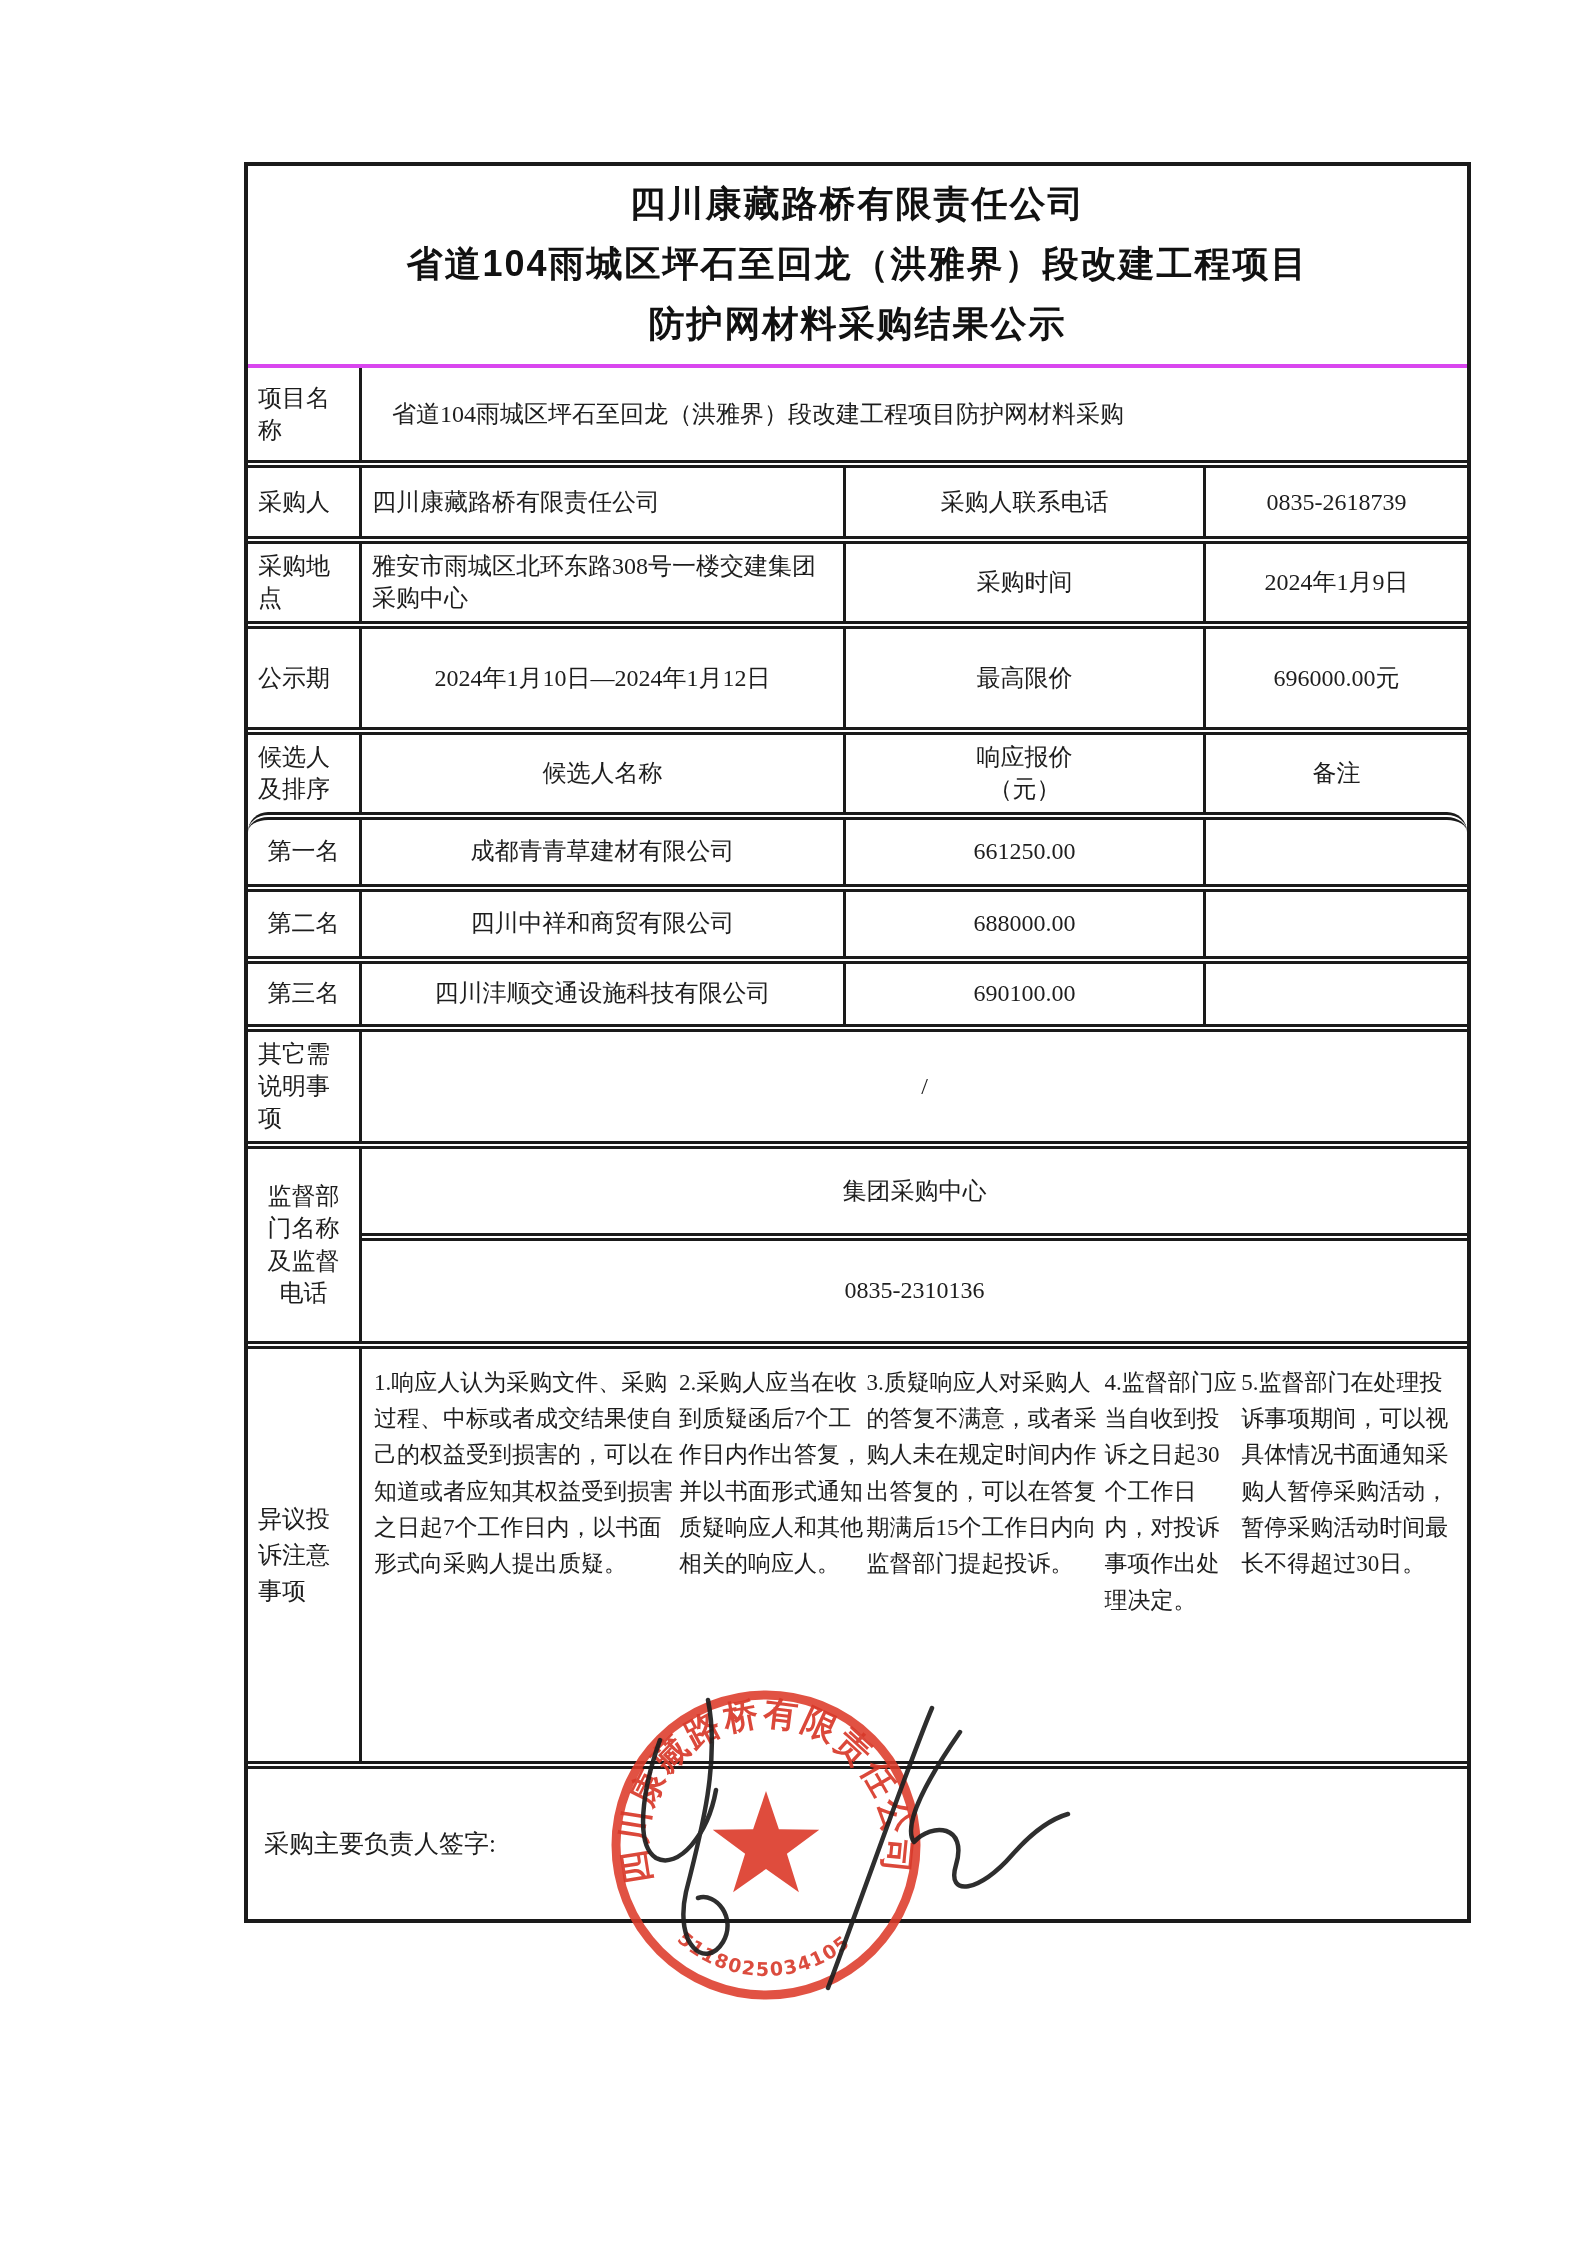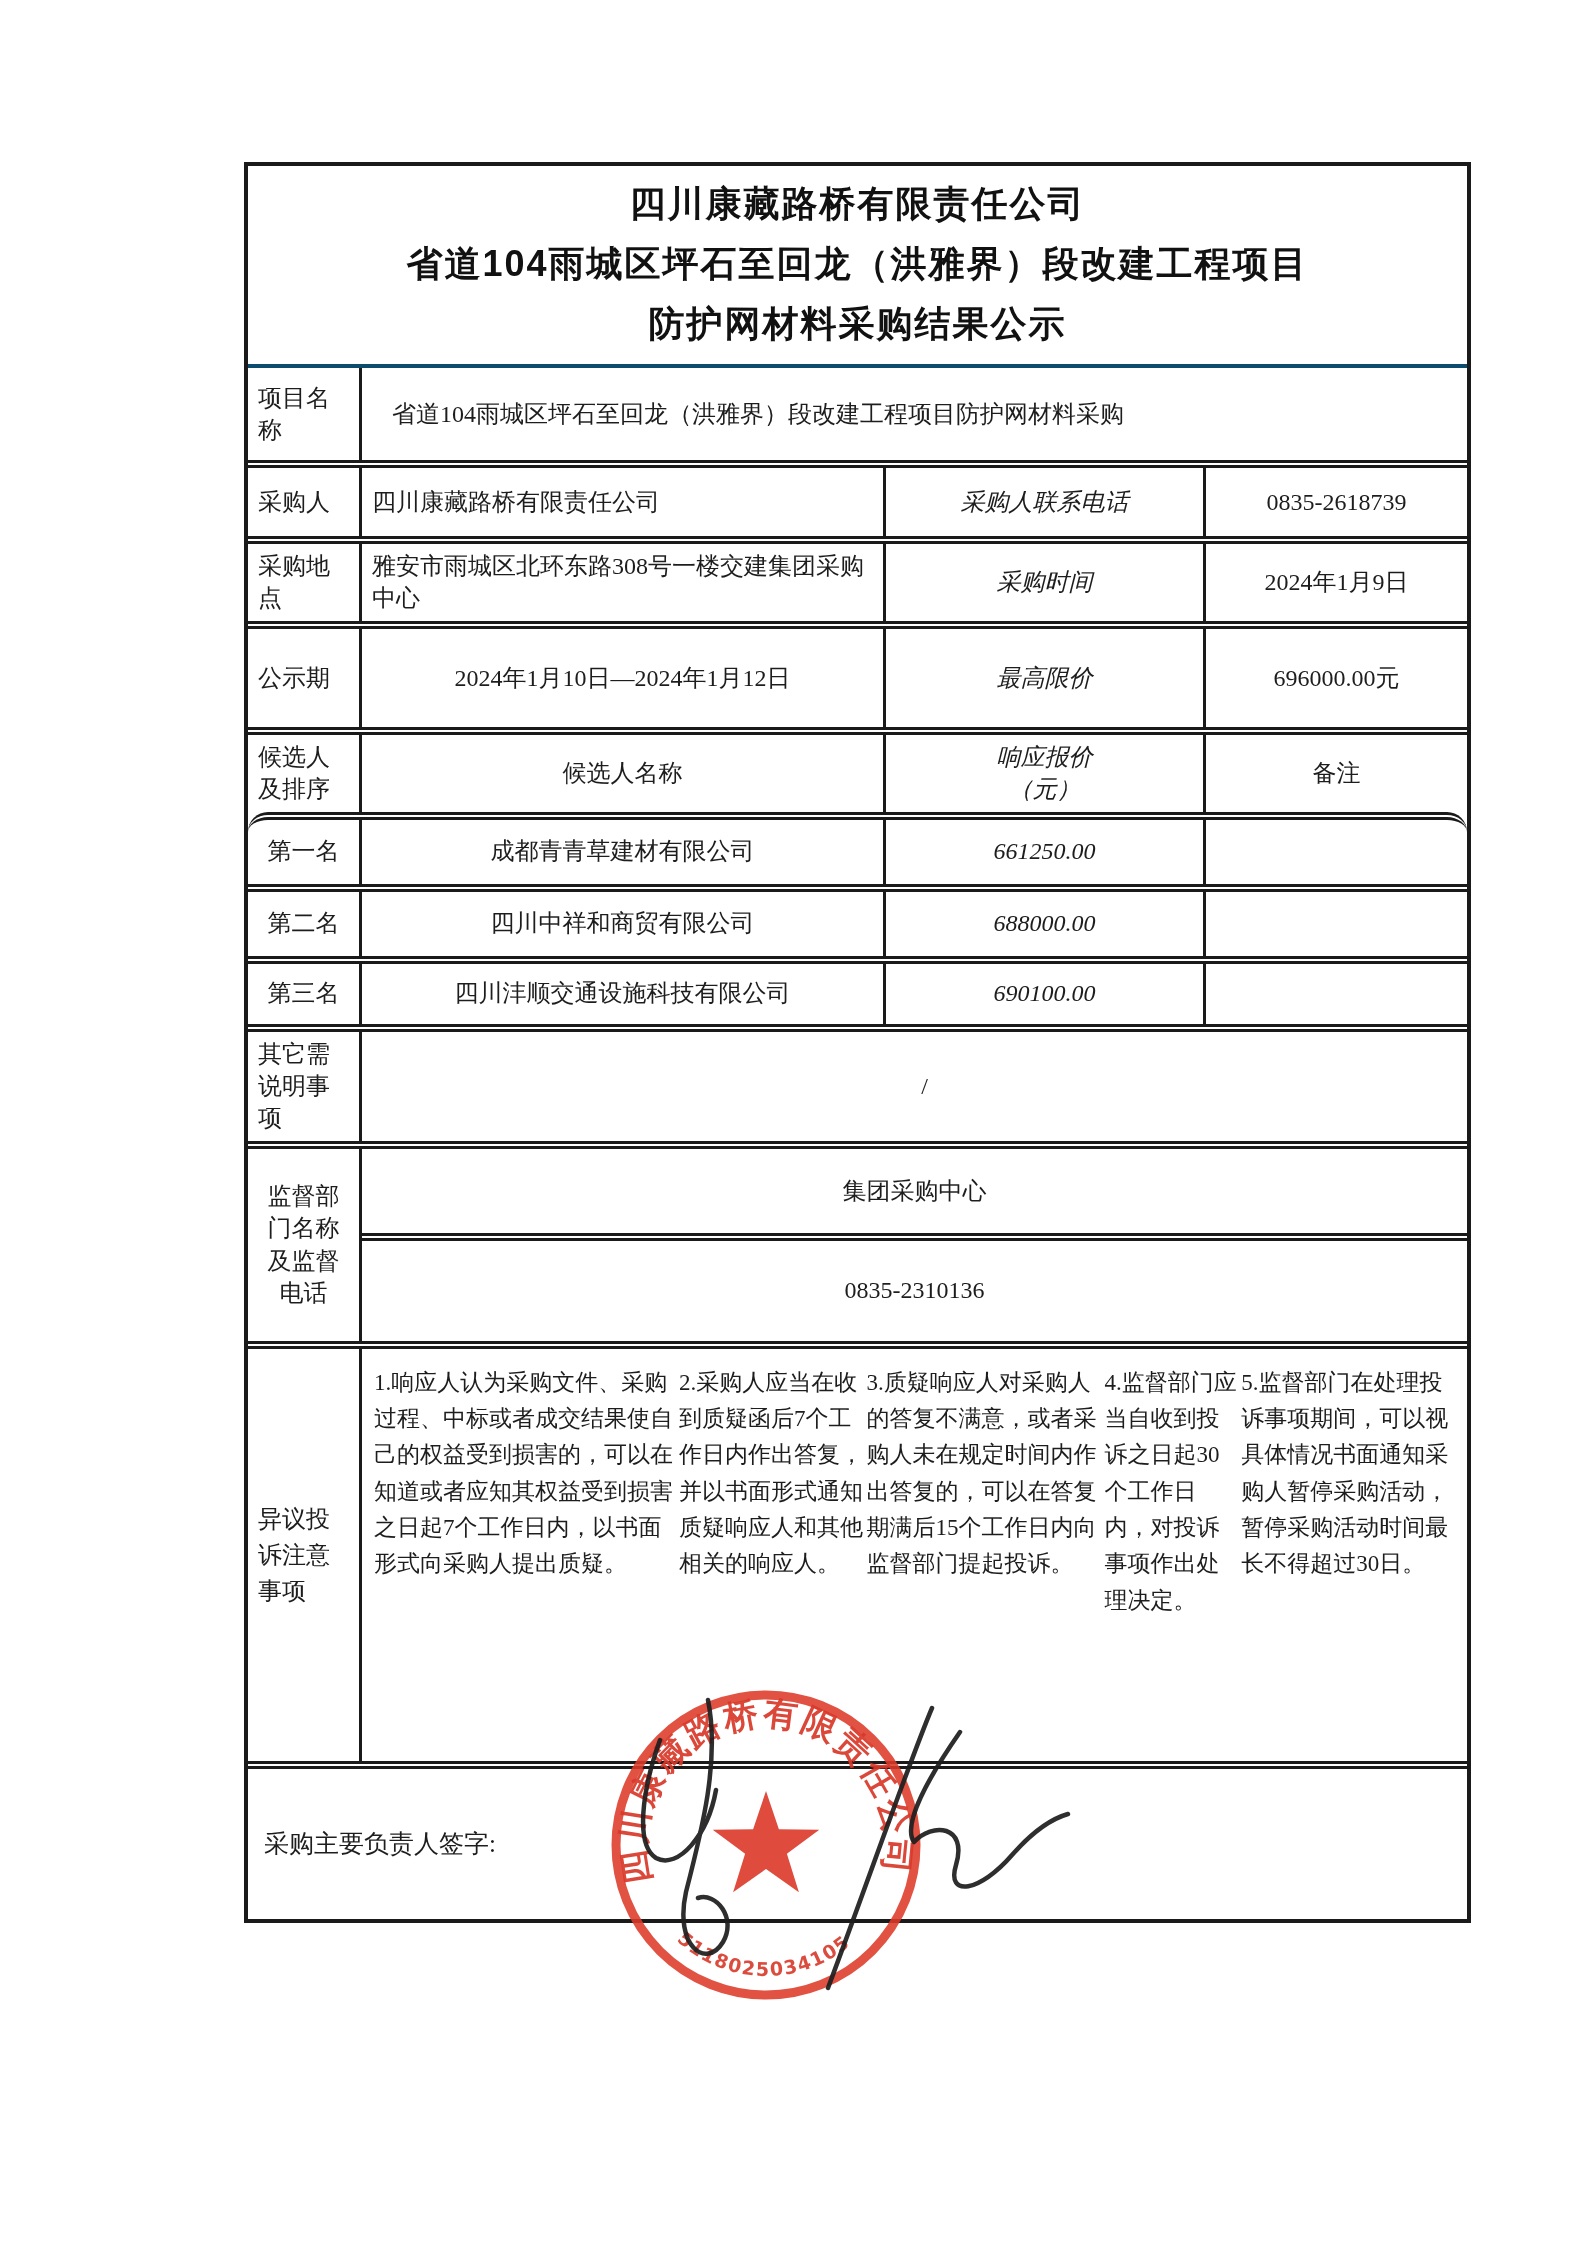--- a/index.html
+++ b/index.html
@@ -6,26 +6,26 @@
   body{
     width:1587px;height:2244px;position:relative;overflow:hidden;
     font-family:"Liberation Serif", serif;color:#1d1d1d;
   }
   .tbl{
     position:absolute;left:244px;top:162px;width:1227px;
     box-sizing:border-box;border:4px solid #1a1a1a;background:#fff;
   }
   .row{display:flex;box-sizing:border-box;border-top:8px double #1a1a1a;align-items:stretch;}
   .row.first{border-top:none;}
-  .row.single{border-top:4px solid #0c4a6e;}
+  .row.single{border-top:4px solid #d946ef;}
   .c{box-sizing:border-box;display:flex;align-items:center;padding:6px 10px;font-size:24px;line-height:1.35;}
   .c + .c{border-left:3px solid #1a1a1a;}
   .w1{width:111px;flex:none;}
   .w2{flex:1;}
-  .w3{width:320px;flex:none;font-style:italic;}
+  .w3{width:360px;flex:none;}
   .w4{width:264px;flex:none;}
   .rest{flex:1;padding-left:30px;}
   .al{justify-content:flex-start;text-align:left;}
   .ac{justify-content:center;text-align:center;}
   .pre{white-space:pre-line;}
   
   .rt{min-height:192px;}
   .r-project{min-height:96px;}
   .r-purchaser{min-height:76px;}
   .r-location{min-height:82px;}

